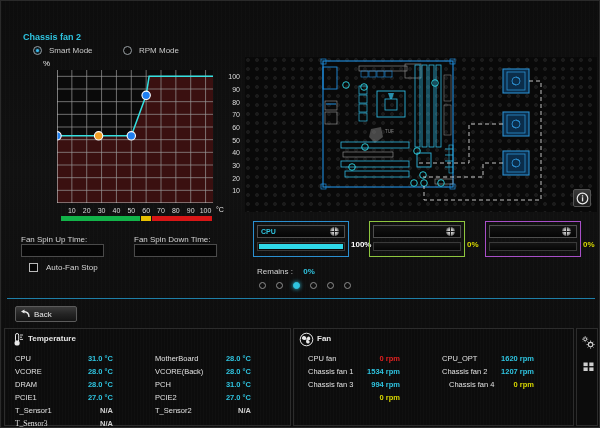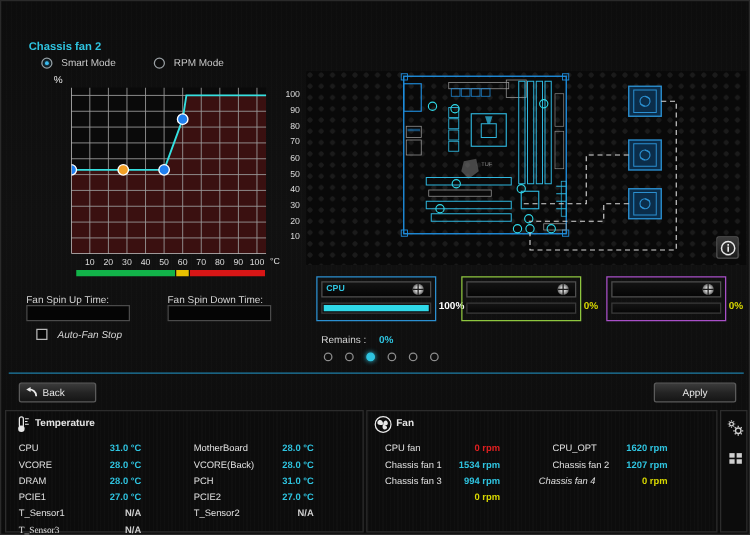--- a/index.html
+++ b/index.html
@@ -105,21 +105,21 @@
   
   .fld-label { position: absolute; font-size: 8px; color: #d4d4d4; }
   .fld-input {
     position: absolute; height: 13px;
     background: #050505; border: 1px solid #4a4a4a;
   }
   #chk-row { position: absolute; left: 28px; top: 262px; display:flex; align-items:center; }
   #chk-box {
     width: 9px; height: 9px; background: #050505; border: 1px solid #b9b9b9; cursor: pointer;
   }
-  #chk-txt { margin-left: 8px; font-size: 8px; color: #d4d4d4; font-style: italic; }
+  #chk-txt { margin-left: 8px; font-size: 8px; color: #d4d4d4; }
 
   
   #slider-zone { position: absolute; left: 252px; top: 220px; width: 344px; height: 38px; }
   .slider-box {
     position: absolute; top: 0; width: 96px; height: 36px;
     border: 1px solid #2b8fd0; padding: 3px;
   }
   .sl-track {
     position: relative; width: 100%; height: 13px;
     background: linear-gradient(180deg,#131313,#050505);
@@ -429,23 +429,20 @@
   <div id="divider"></div>
   <div class="btn" id="back-btn">
     <span id="back-icon">
       <svg width="11" height="11" viewBox="0 0 11 11">
         <path d="M9 8 C9 4 6 2.5 3 2.5" fill="none" stroke="#e8e8e8" stroke-width="1.4"></path>
         <path d="M1 2.5 L4.5 0.5 L4.5 4.6 Z" fill="#e8e8e8"></path>
       </svg>
     </span>
     <span>Back</span>
   </div>
-  <div class="btn" id="apply-btn">
-    <span>Apply</span>
-  </div>
 
   <div class="panel" id="temp-panel">
     <span class="panel-icon">
       <svg width="15" height="15" viewBox="0 0 15 15">
         <rect x="5.5" y="1.5" width="3.2" height="8" rx="1.6" fill="none" stroke="#e8e8e8" stroke-width="1"></rect>
         <circle cx="7.1" cy="11" r="2.6" fill="#e8e8e8"></circle>
         <path d="M10 3 L13 3 M10 5.2 L12 5.2 M10 7.4 L13 7.4" stroke="#e8e8e8" stroke-width=".9"></path>
       </svg>
     </span>
     <div class="panel-title">Temperature</div>
@@ -489,21 +486,21 @@
         <div class="readout ro-name" style="left: 14px; top: 25px;">CPU fan</div>
         <div class="readout ro-val" style="left: 54px; top: 25px; width: 52px; color: rgb(224, 32, 32);">0 rpm</div>
         <div class="readout ro-name" style="left: 148px; top: 25px;">CPU_OPT</div>
         <div class="readout ro-val" style="left: 188px; top: 25px; width: 52px; color: rgb(47, 196, 224);">1620 rpm</div>
         <div class="readout ro-name" style="left: 14px; top: 38px;">Chassis fan 1</div>
         <div class="readout ro-val" style="left: 54px; top: 38px; width: 52px; color: rgb(47, 196, 224);">1534 rpm</div>
         <div class="readout ro-name" style="left: 148px; top: 38px;">Chassis fan 2</div>
         <div class="readout ro-val" style="left: 188px; top: 38px; width: 52px; color: rgb(47, 196, 224);">1207 rpm</div>
         <div class="readout ro-name" style="left: 14px; top: 51px;">Chassis fan 3</div>
         <div class="readout ro-val" style="left: 54px; top: 51px; width: 52px; color: rgb(47, 196, 224);">994 rpm</div>
-        <div class="readout ro-name" style="left: 137px; top: 51px; font-style: italic;">Chassis fan 4</div>
+        <div class="readout ro-name" style="left: 155px; top: 51px;">Chassis fan 4</div>
         <div class="readout ro-val" style="left: 188px; top: 51px; width: 52px; color: rgb(216, 216, 0);">0 rpm</div>
         <div class="readout ro-name" style="left: 14px; top: 64px; margin-top: 48px;">Assistant Fan</div>
         <div class="readout ro-val" style="left: 54px; top: 64px; width: 52px; color: rgb(216, 216, 0);">0 rpm</div>
       </div>
   </div>
 
   <div id="sidebar">
     <div class="sb-icon" style="top:5px;">
       <svg width="15" height="15" viewBox="0 0 15 15">
         <circle cx="4.2" cy="4.2" r="1.5" fill="none" stroke="#cfcfcf" stroke-width="1"></circle>

